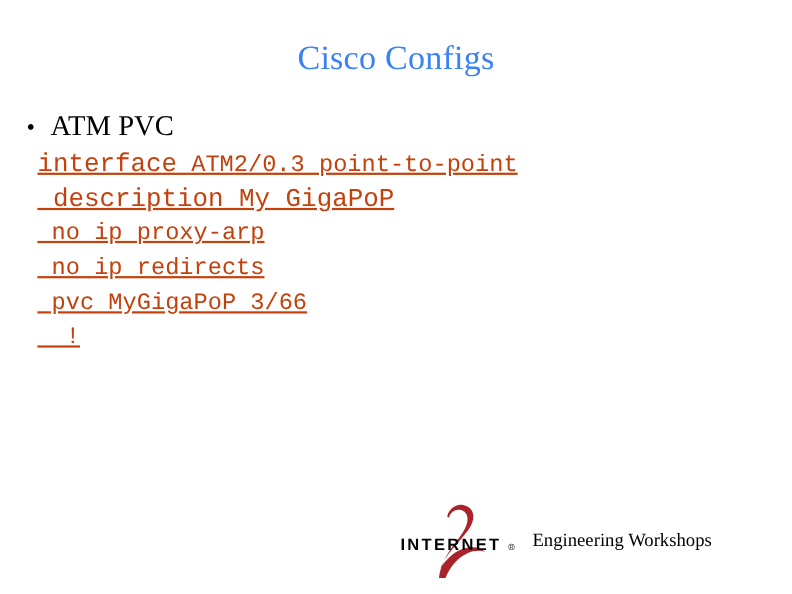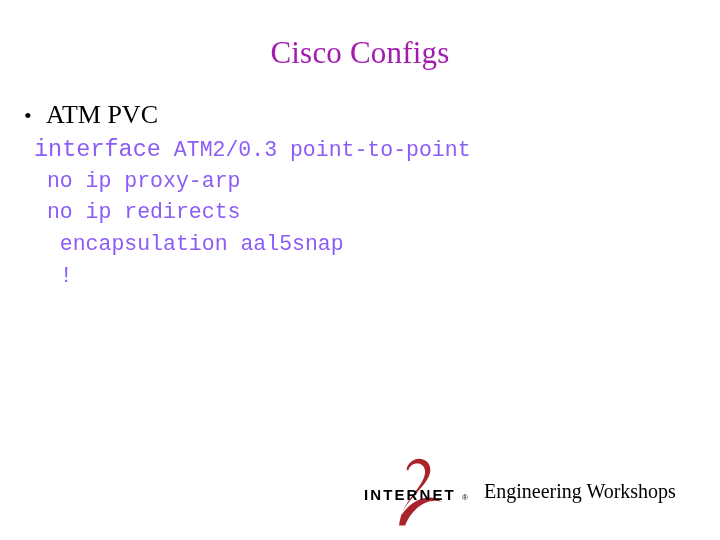--- a/index.html
+++ b/index.html
@@ -22,21 +22,21 @@
     position: absolute;
     top: 34px;
     left: 0;
     width: 720px;
     text-align: center;
     font-family: "Liberation Serif", serif;
     font-size: 31px;
     line-height: 38px;
     font-weight: normal;
     letter-spacing: 0.2px;
-    color: #a21caf;
+    color: #3b82f6;
   }
 
   
   .bullet-row {
     position: absolute;
     top: 99px;
     left: 24px;
     display: flex;
     align-items: baseline;
     font-family: "Liberation Serif", serif;
@@ -54,21 +54,22 @@
     white-space: pre;
   }
 
   
   .config-block {
     position: absolute;
     top: 134px;
     left: 34px;
     width: 660px;
     font-family: "Liberation Mono", "DejaVu Sans Mono", monospace;
-    color: #8b5cf6;
+    color: #c2410c;
+    text-decoration: underline;
   }
   .config-line {
     white-space: pre;
     font-size: 21.5px;
     line-height: 31.7px;
     height: 31.7px;
     letter-spacing: 0px;
   }
   
   .config-line .kw-big {
@@ -95,21 +96,21 @@
     width: 118px;
     height: 72px;
     flex: 0 0 118px;
   }
   .logo svg {
     display: block;
   }
 
   .footer-text {
     font-family: "Liberation Serif", serif;
-    font-size: 20px;
+    font-size: 17px;
     line-height: 28px;
     color: #000000;
     white-space: nowrap;
     margin-left: 4px;
     padding-bottom: 2px;
     text-align: center;
   }
 </style>
 </head>
 <body>
@@ -118,24 +119,25 @@
 
 <div class="bullet-row">
   <span class="bullet-dot">•</span>
   <span class="bullet-label">ATM PVC</span>
 </div>
 
 <div class="config-block">
 
   <div class="config-line"><span class="kw-big">interface</span><span class="kw-rest"> ATM2/0.3 point-to-point</span></div>
 
+  <div class="config-line"><span class="kw-big"> description My GigaPoP</span></div>
 
   <div class="config-line"> no ip proxy-arp</div>
   <div class="config-line"> no ip redirects</div>
-  <div class="config-line">  encapsulation aal5snap</div>
+  <div class="config-line"> pvc MyGigaPoP 3/66</div>
   <div class="config-line">  !</div>
 
 </div>
 
 <div class="footer">
 
   <div class="logo">
     <svg width="118" height="72" viewBox="0 0 118 72" aria-hidden="true">
 
       <g>

